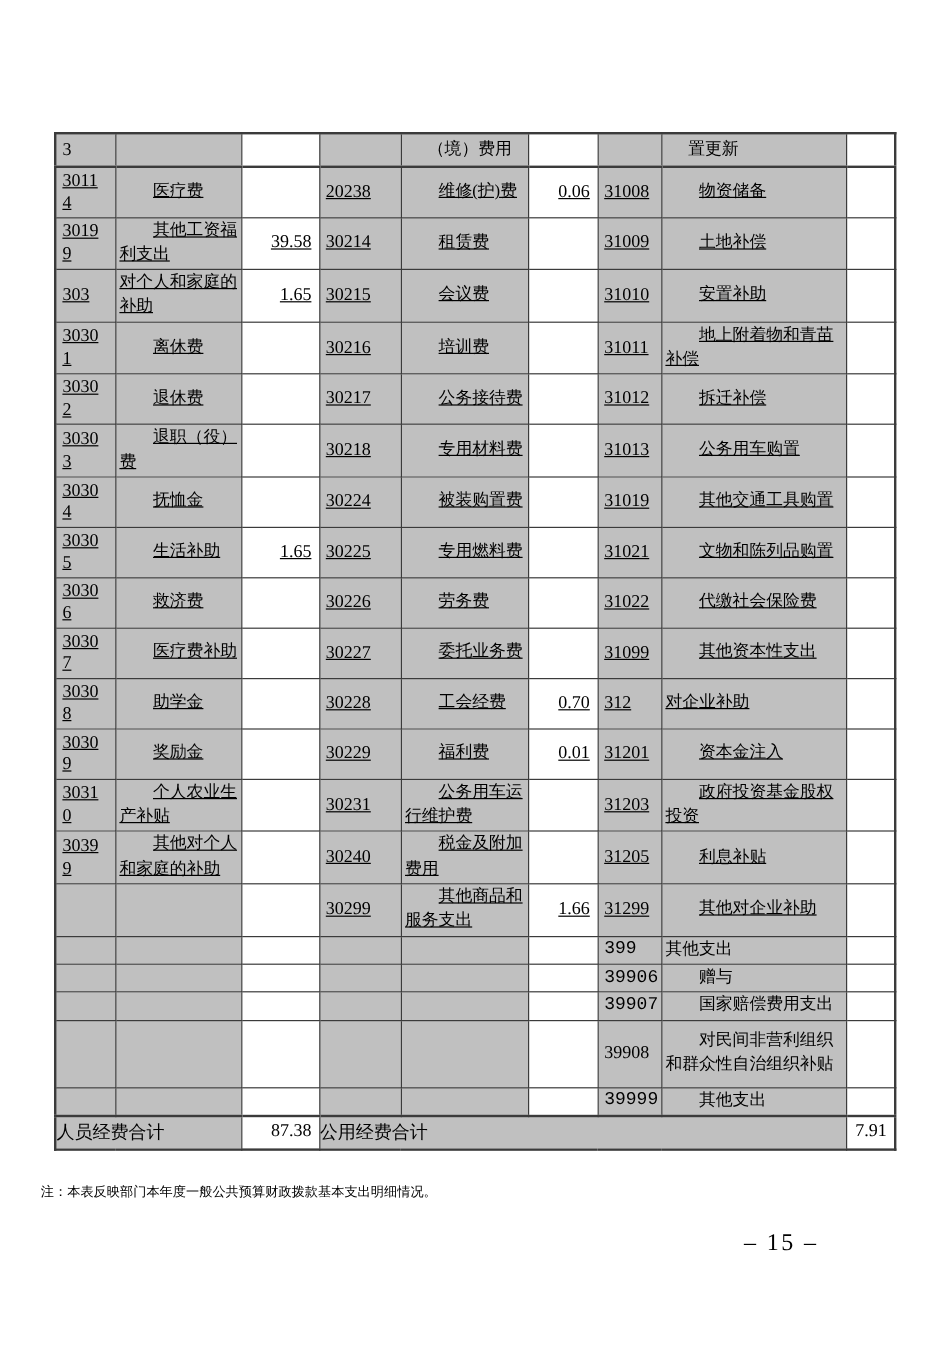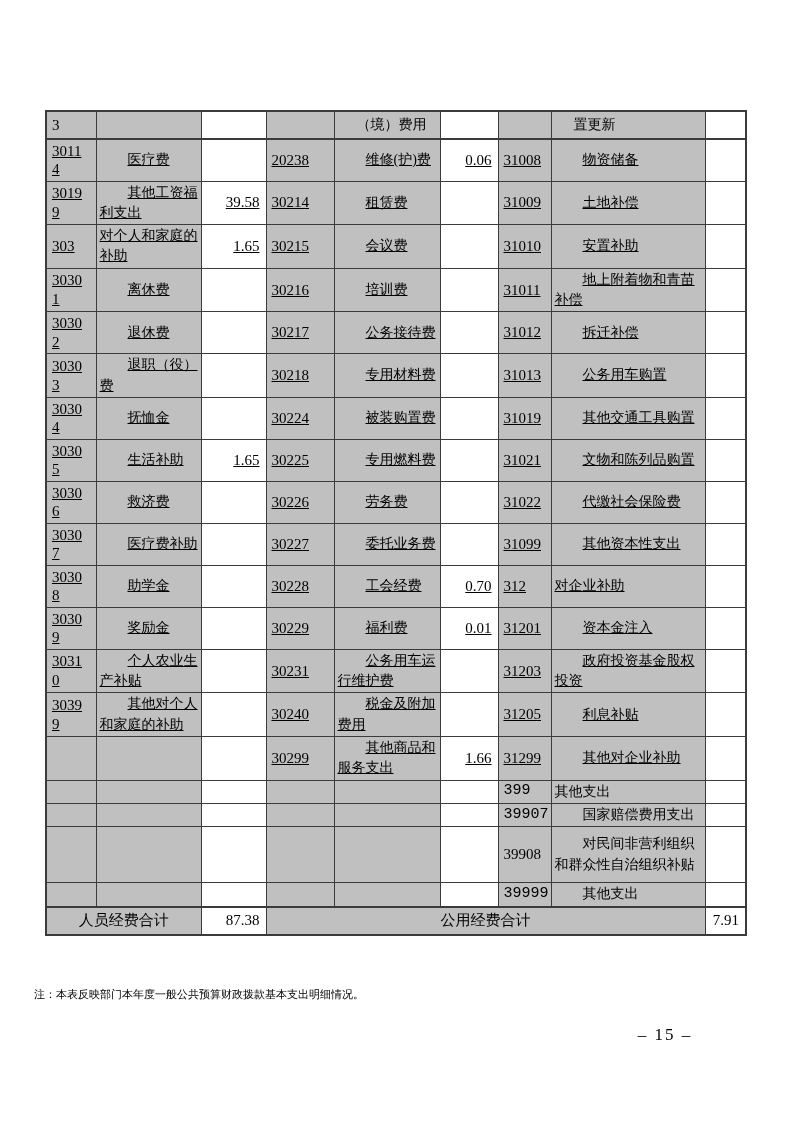--- a/index.html
+++ b/index.html
@@ -22,28 +22,28 @@
   td.name{font-size:14px;line-height:1.45;padding:1px 3px;word-break:break-all;}
   td.name.ind{text-indent:2em;}
   td.amt{background:#ffffff;font-size:15px;text-align:right;padding:1px 6px 1px 2px;}
   tr.cont{height:28px;}
   tr.cont td{border-bottom-width:2px;padding-left:22px;}
   tr.std{height:42px;text-decoration:underline;}
   tr.short{height:22px;font-family:Liberation Mono, monospace;}
   tr.tall{height:56px;}
   tr.footer{height:28px;}
   tr.footer td{border-top-width:2px;}
-  td.ftlabel{font-size:15px;text-align:center;background:#c0c0c0;margin-left:39px;}
+  td.ftlabel{font-size:15px;text-align:left;background:#c0c0c0;margin-left:39px;}
   .note{
     position:absolute;left:34px;top:988px;width:748px;
     font-size:11px;line-height:1.2;
   }
   .pagenum{
     position:absolute;left:620px;top:1025px;width:90px;
-    font-size:17px;text-align:center;letter-spacing:2px;
+    font-size:20px;letter-spacing:2px;
   }
 </style>
 </head>
 <body>
 
 <div class="page">
 
   <table class="budget">
     <colgroup>
       <col style="width:50px">
@@ -244,20 +244,31 @@
           <td class="name">其他支出</td>
           <td class="amt"></td>
         </tr>
         <tr class="short">
           <td class="code c1"></td>
           <td class="name"></td>
           <td class="amt"></td>
           <td class="code c4"></td>
           <td class="name"></td>
           <td class="amt"></td>
+          <td class="code c7">39906</td>
+          <td class="name ind">赠与</td>
+          <td class="amt"></td>
+        </tr>
+        <tr class="short">
+          <td class="code c1"></td>
+          <td class="name"></td>
+          <td class="amt"></td>
+          <td class="code c4"></td>
+          <td class="name"></td>
+          <td class="amt"></td>
           <td class="code c7">39907</td>
           <td class="name ind">国家赔偿费用支出</td>
           <td class="amt"></td>
         </tr>
         <tr class="tall">
           <td class="code c1"></td>
           <td class="name"></td>
           <td class="amt"></td>
           <td class="code c4"></td>
           <td class="name"></td>

